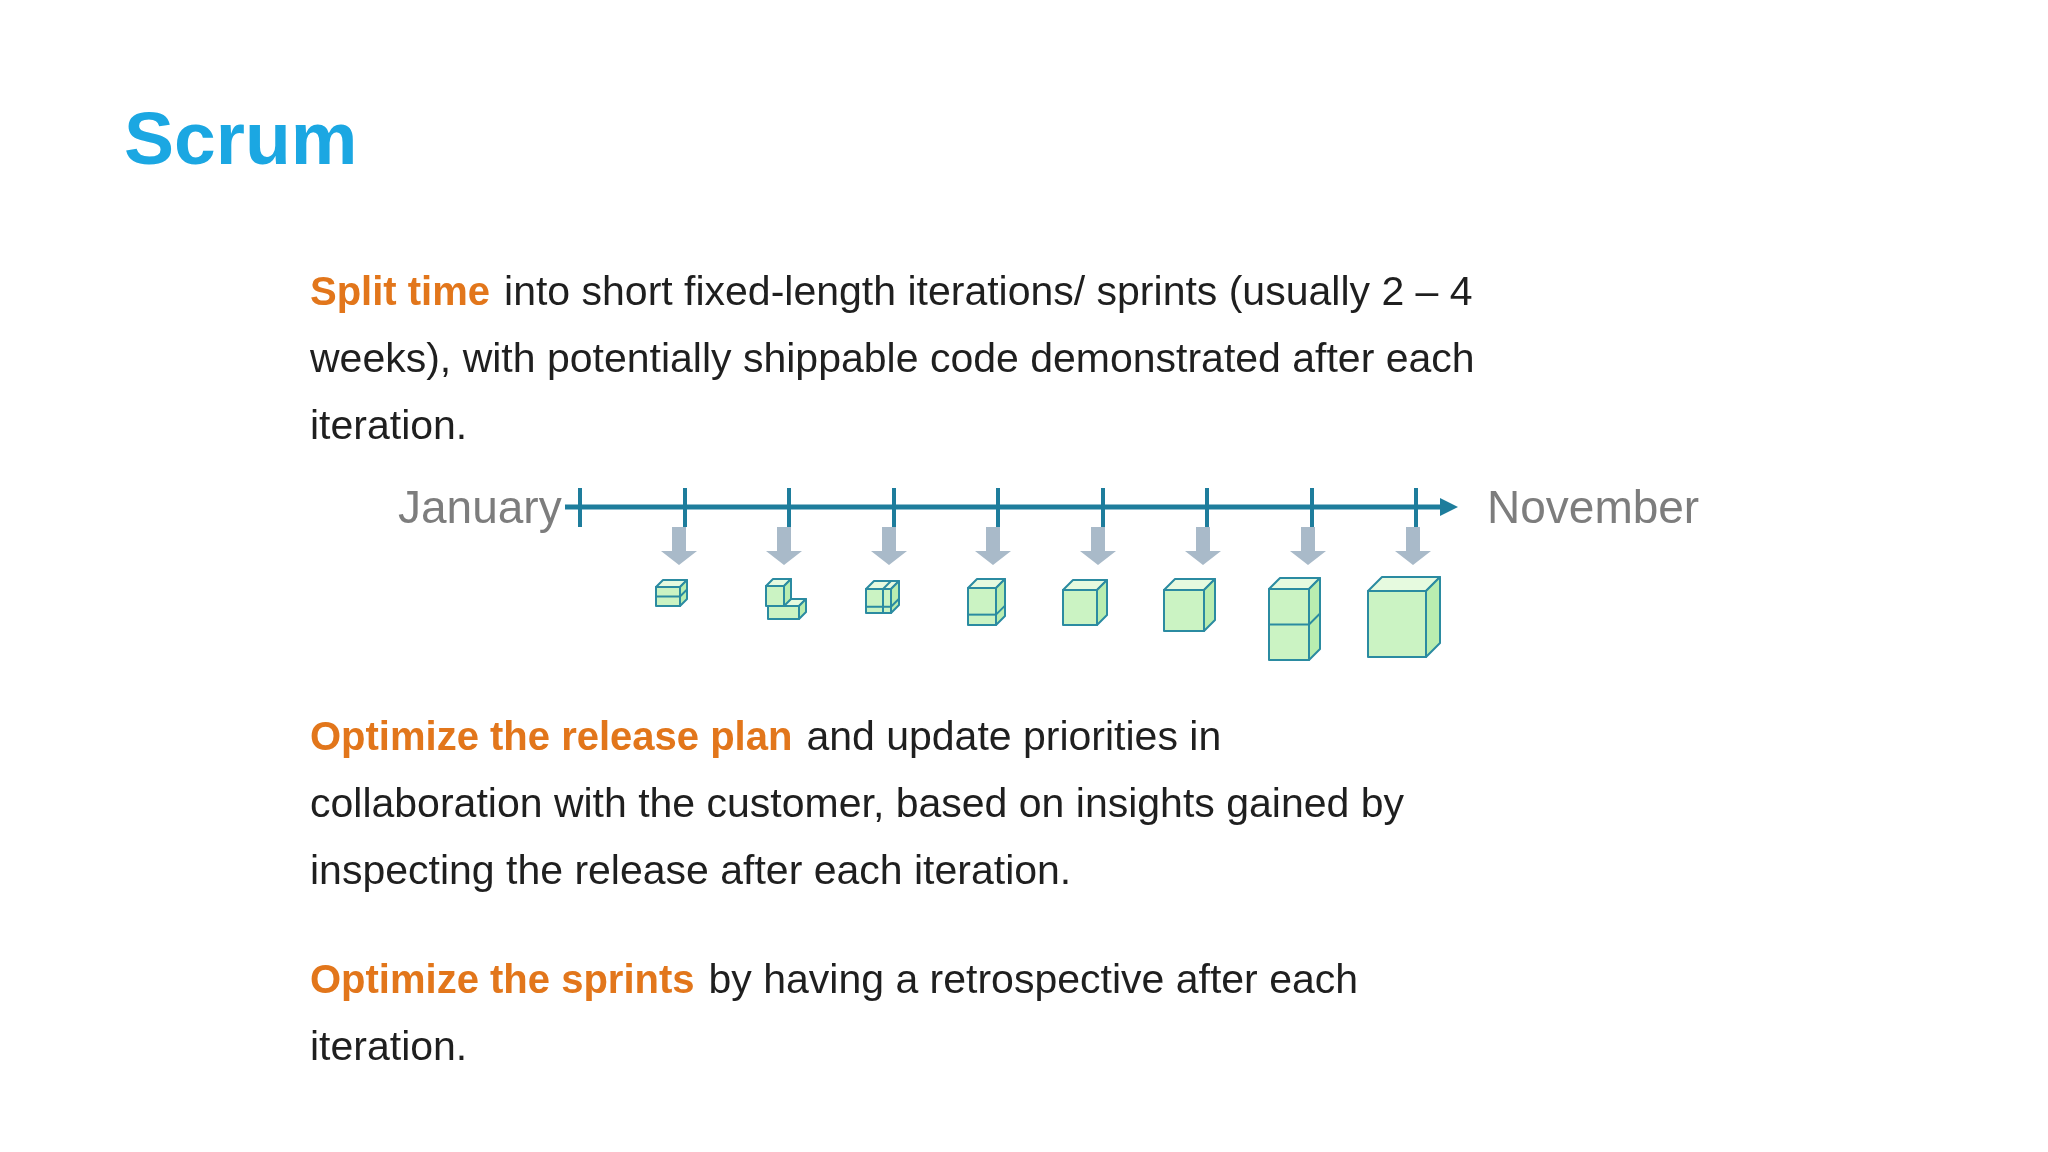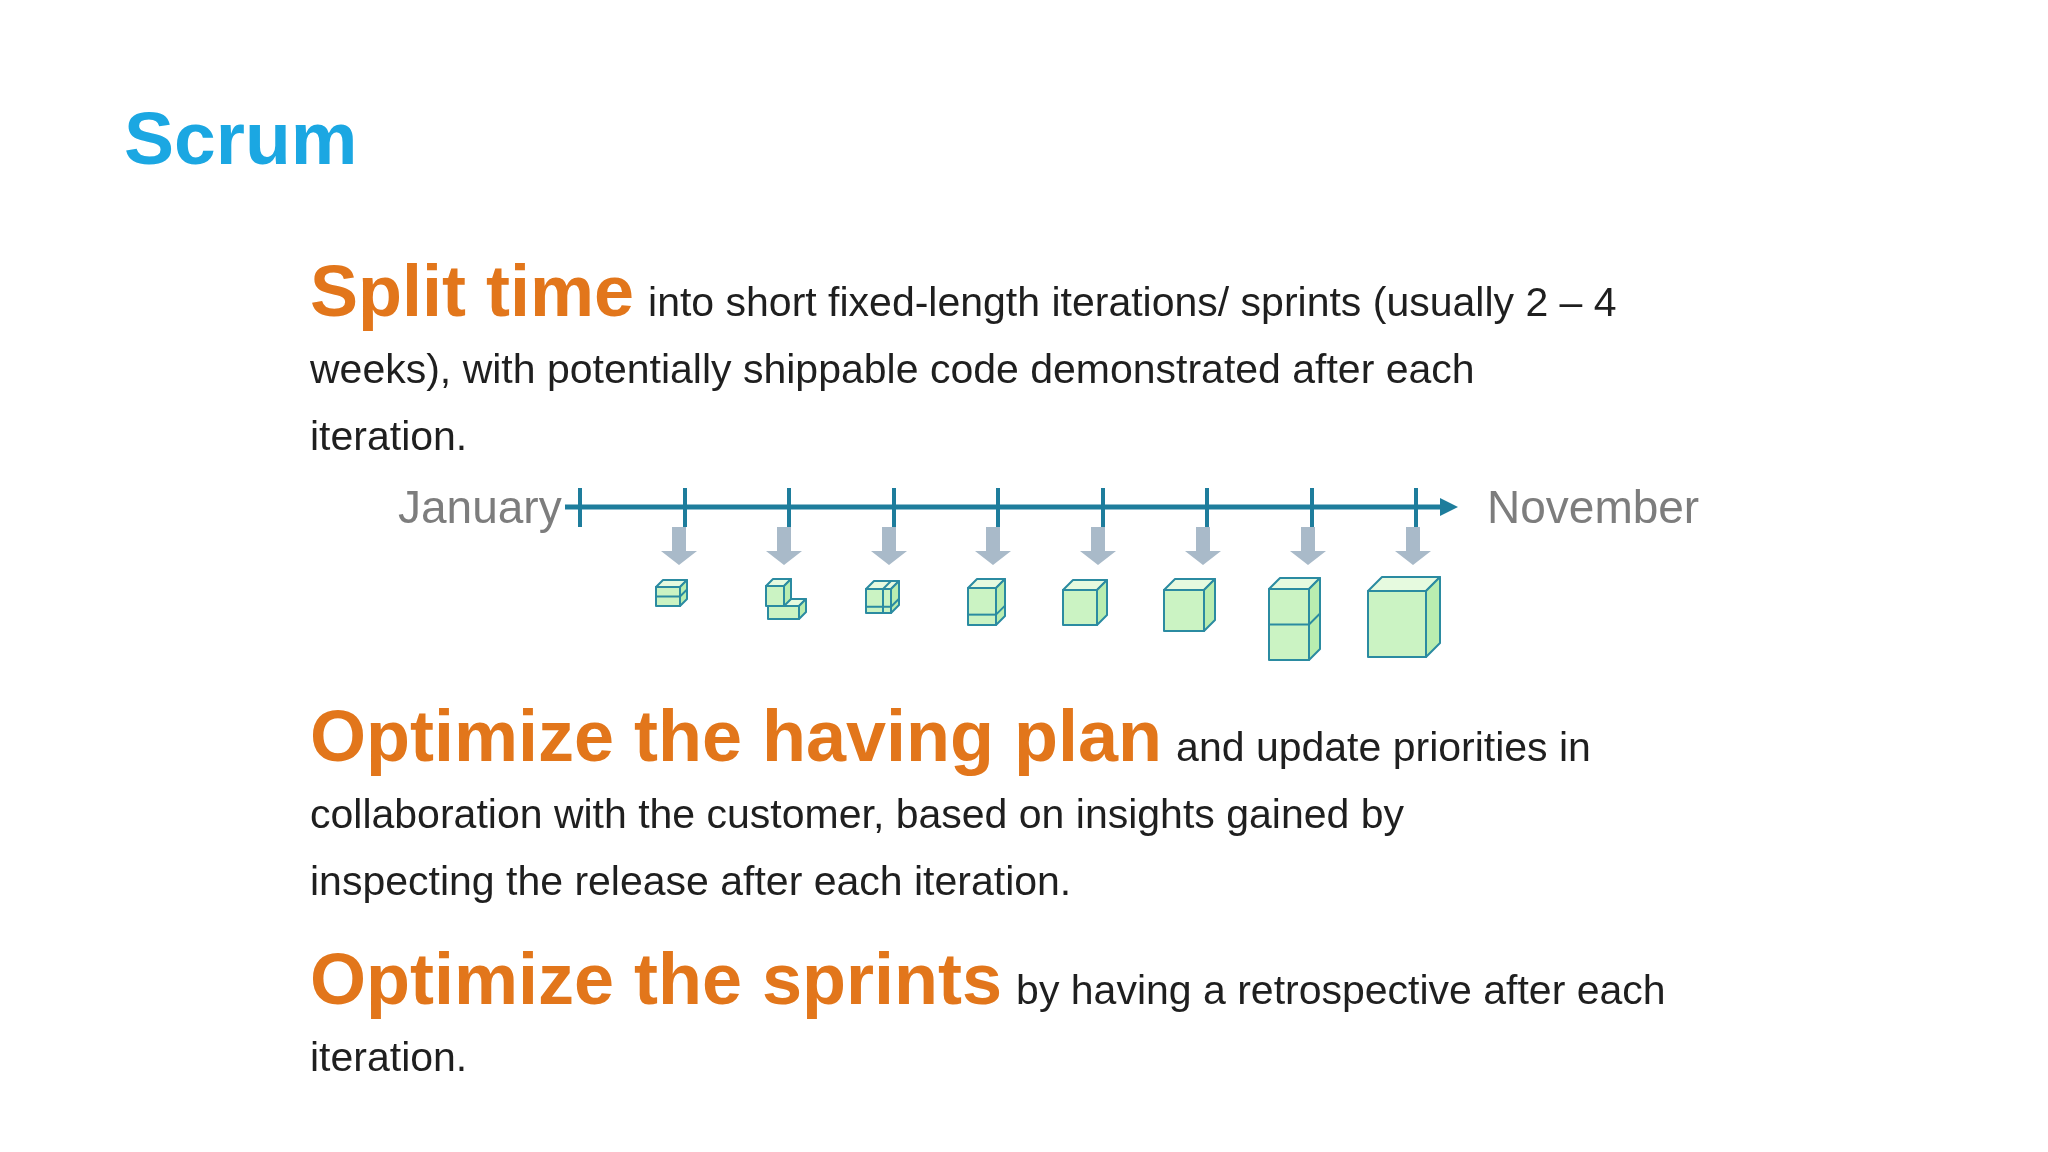--- a/index.html
+++ b/index.html
@@ -10,21 +10,21 @@
   .title {
     position:absolute; left:116px; top:88px; margin:8px;
     font-size:75px; line-height:84px; font-weight:bold;
     color:#1ba7e2; letter-spacing:0px;
   }
   .para {
     position:absolute; left:310px; width:1470px; margin:0;
     font-size:41px; line-height:67px; color:#1f1f1f; font-weight:400;
   }
   .para .lead {
-    font-size:72px; font-weight:bold; color:#e2761b; margin-right:14px;
+    font-size:40px; font-weight:bold; color:#e2761b; margin-right:14px;
   }
   .para .body-text { white-space:pre-line; }
   .p1 { top:258px; }
   .p2 { top:703px; }
   .p3 { top:946px; }
   .tl-label {
     position:absolute; font-size:46px; line-height:40px; color:#7d7d7d;
   }
   .tl-label.jan { left:398px; top:487px; width:150px; text-align:right; }
   .tl-label.may { left:1487px; top:487px; }
@@ -152,21 +152,21 @@
           <g transform="translate(2,2)">
             <polygon points="0,14 14,0 72,0 58,14" fill="#e6fadf" stroke="#2b8ba1" stroke-width="2" stroke-linejoin="round"></polygon>
             <polygon points="58,14 72,0 72,66 58,80" fill="#b9edb0" stroke="#2b8ba1" stroke-width="2" stroke-linejoin="round"></polygon>
             <rect x="0" y="14" width="58" height="66" fill="#cbf3c3" stroke="#2b8ba1" stroke-width="2" stroke-linejoin="round"></rect>
           </g>
         </svg>
       </div>
   </div>
 
   <p class="para p2">
-    <span class="lead">Optimize the having plan</span><span class="body-text">and update priorities in
+    <span class="lead">Optimize the release plan</span><span class="body-text">and update priorities in
 collaboration with the customer, based on insights gained by
 inspecting the release after each iteration.</span>
   </p>
 
   <p class="para p3">
     <span class="lead">Optimize the sprints</span><span class="body-text">by having a retrospective after each
 iteration.</span>
   </p>
 
 </div>

